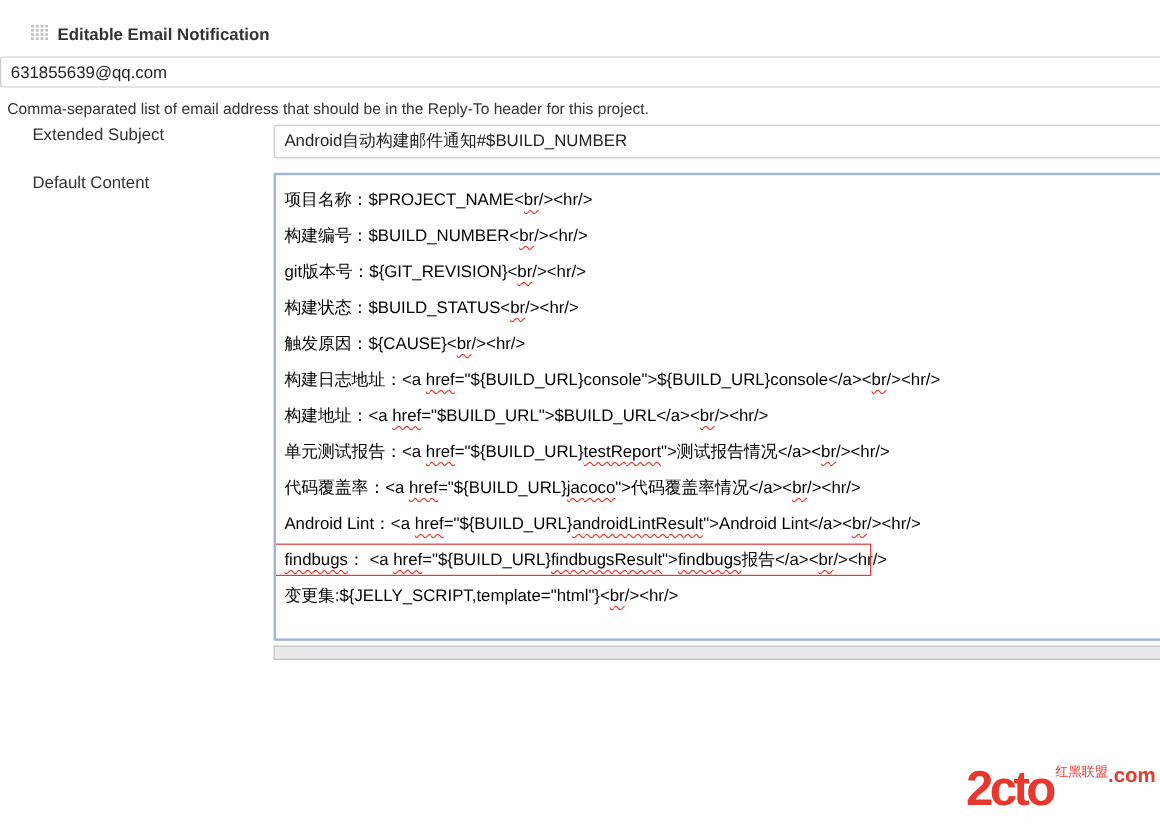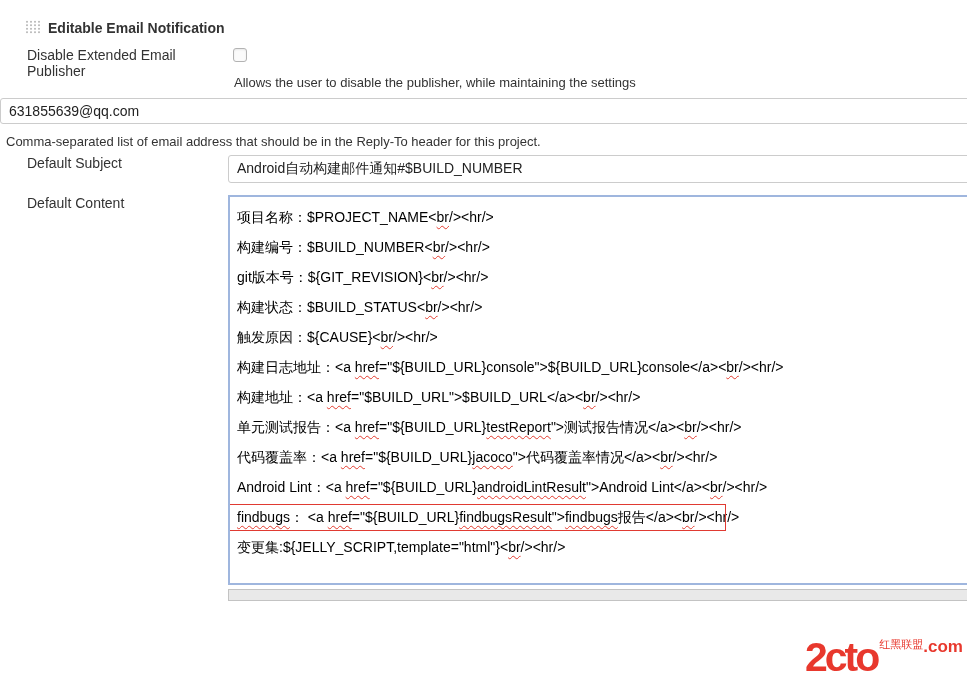--- a/index.html
+++ b/index.html
@@ -113,39 +113,32 @@
 </head>
 <body>
 
 <div class="page">
 
   <div class="section-header">
     <span class="drag-dots"></span>
     <span class="section-title">Editable Email Notification</span>
   </div>
 
-  <div class="form-row row-disable">
-    <div class="label-col tight">Disable Extended Email Publisher</div>
-    <div class="control-col">
-      <input type="checkbox" class="checkbox" style="">
-      <div class="help-text">Allows the user to disable the publisher, while maintaining the settings</div>
-    </div>
-  </div>
 
 
   <div class="form-row row-replyto">
     <div class="control-col">
       <input type="text" class="text-input" value="631855639@qq.com" style="">
       <div class="help-text">Comma-separated list of email address that should be in the Reply-To header for this project.</div>
     </div>
   </div>
 
 
   <div class="form-row row-subject">
-    <div class="label-col tight">Default Subject</div>
+    <div class="label-col tight">Extended Subject</div>
     <div class="control-col">
       <input type="text" class="text-input" style="height: 28px;" value="Android自动构建邮件通知#$BUILD_NUMBER">
     </div>
   </div>
 
   <div class="form-row row-content">
     <div class="label-col tight">Default Content</div>
     <div class="control-col">
       <div class="content-box" role="textbox">
         <div>

